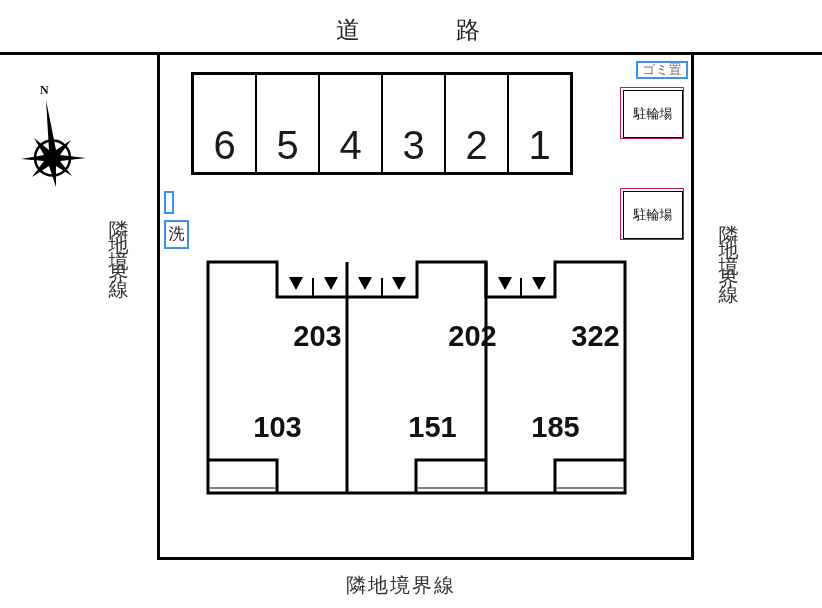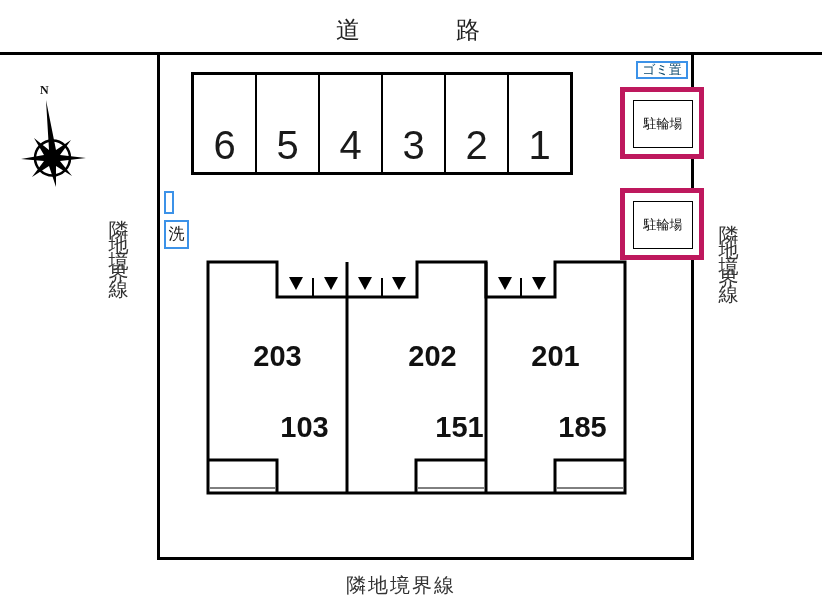--- a/index.html
+++ b/index.html
@@ -27,36 +27,36 @@
   .parking{left:191px;top:72px;width:376px;height:97px;border:3px solid #000;display:flex;}
   .stall{flex:1 1 0;display:flex;align-items:flex-end;justify-content:center;border-left:2px solid #000;}
   .stall:first-child{border-left:none;}
   .stall .num{
     font-family:"Liberation Sans","DejaVu Sans",sans-serif;
     font-size:40px;line-height:1;color:#1a1a1a;padding-bottom:7px;
   }
   
   .garbage{left:636px;top:61px;width:48px;height:14px;border:2px solid #3C92E8;
     display:flex;align-items:center;justify-content:center;
-    font-size:13px;color:#0c4a6e;white-space:nowrap;}
+    font-size:13px;color:#737373;white-space:nowrap;}
   
-  .bike{width:58px;height:46px;border:5px solid #be185d;padding:8px;background:#fff;}
+  .bike{width:58px;height:46px;border:1px solid #be185d;padding:2px;background:#fff;}
   .bike-inner{width:100%;height:100%;border:1px solid #000;display:flex;align-items:center;justify-content:center;
     font-size:13px;color:#111;white-space:nowrap;}
   .bike1{left:620px;top:87px;}
   .bike2{left:620px;top:188px;}
   
   .laundry-mini{left:164px;top:191px;width:6px;height:19px;border:2px solid #3C92E8;background:#fff;}
   .laundry{left:164px;top:220px;width:21px;height:25px;border:2px solid #3C92E8;
     display:flex;align-items:center;justify-content:center;font-size:16px;color:#111;}
   
   .unit-col{width:139px;text-align:center;
     font-family:"Liberation Sans","DejaVu Sans",sans-serif;font-weight:700;font-size:29px;color:#111;}
   .u0{left:208px;} .u1{left:347px;margin-left:16px;} .u2{left:486px;}
-  .upper{top:340px;} .lower{top:411px;padding-left:27px;}
+  .upper{top:320px;padding-left:40px;} .lower{top:411px;}
   .line-art{left:0;top:0;width:822px;height:608px;pointer-events:none;}
 </style>
 </head>
 <body>
 
 <div class="canvas">
 
   <div class="abs road-line"></div>
   <div class="abs road-label">
     <span>道</span>
@@ -126,16 +126,16 @@
     <div class="bike-inner">駐輪場</div>
   </div>
 
   <div class="abs laundry-mini"></div>
   <div class="abs laundry">洗</div>
 
   <div class="abs unit-col u0 upper">203</div>
   <div class="abs unit-col u0 lower">103</div>
   <div class="abs unit-col u1 upper">202</div>
   <div class="abs unit-col u1 lower">151</div>
-  <div class="abs unit-col u2 upper">201</div>
+  <div class="abs unit-col u2 upper">322</div>
   <div class="abs unit-col u2 lower">185</div>
 
 </div>
 
 </body></html>

